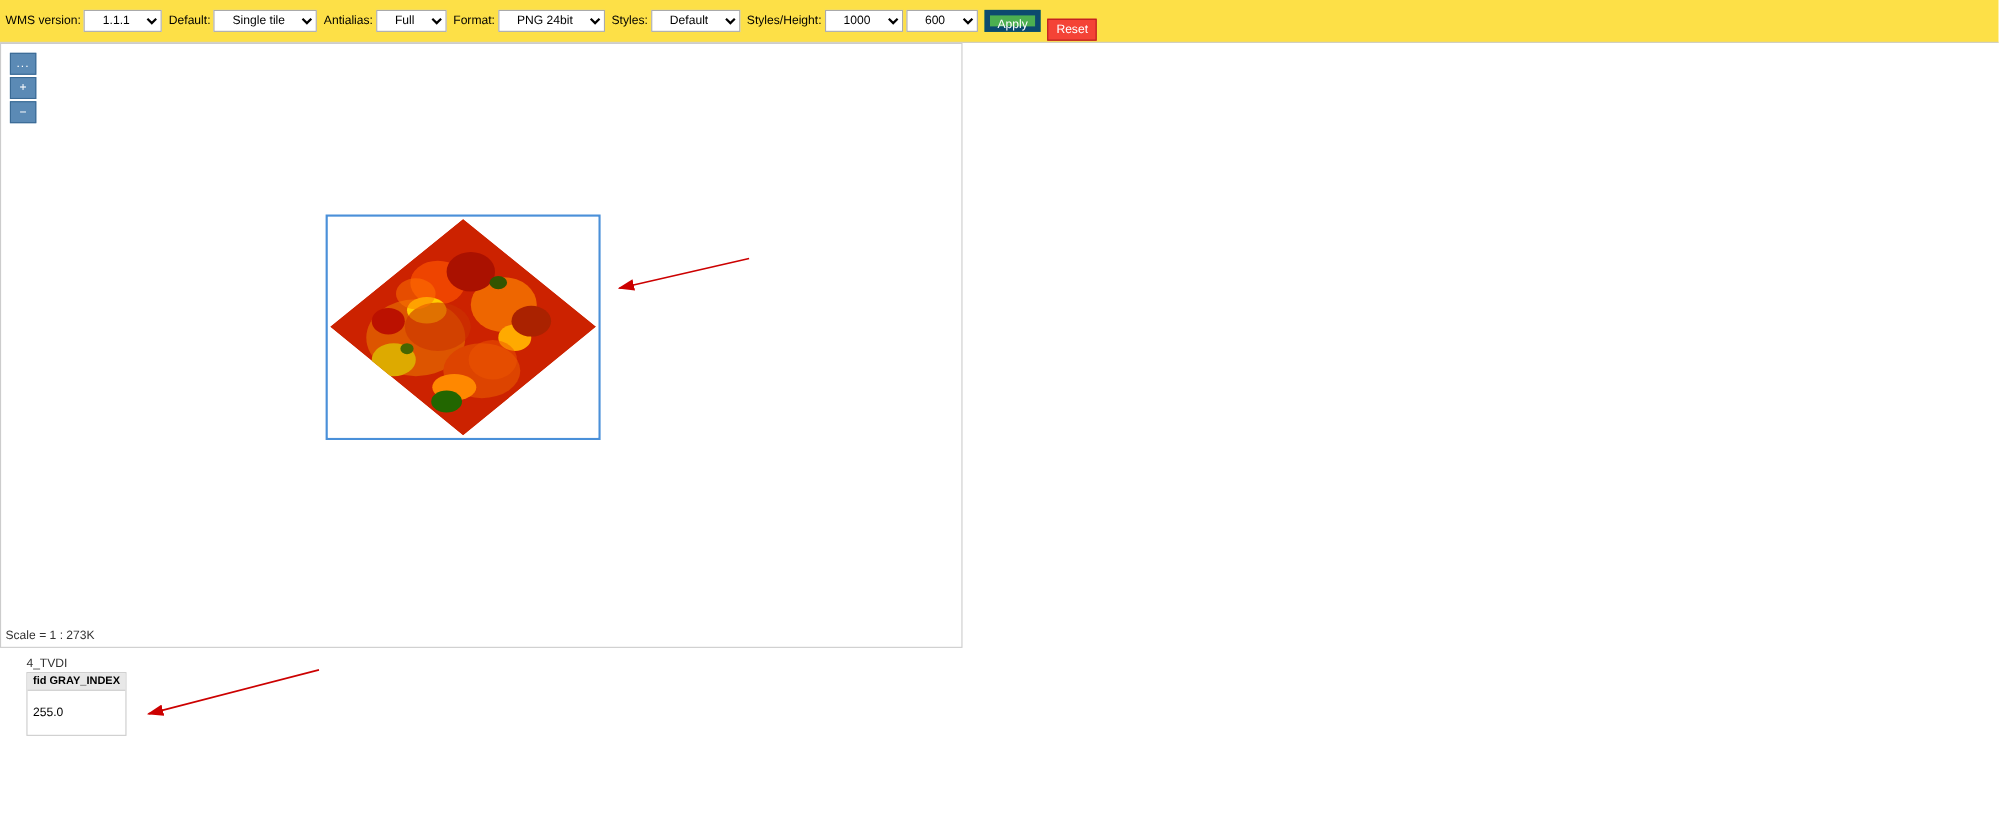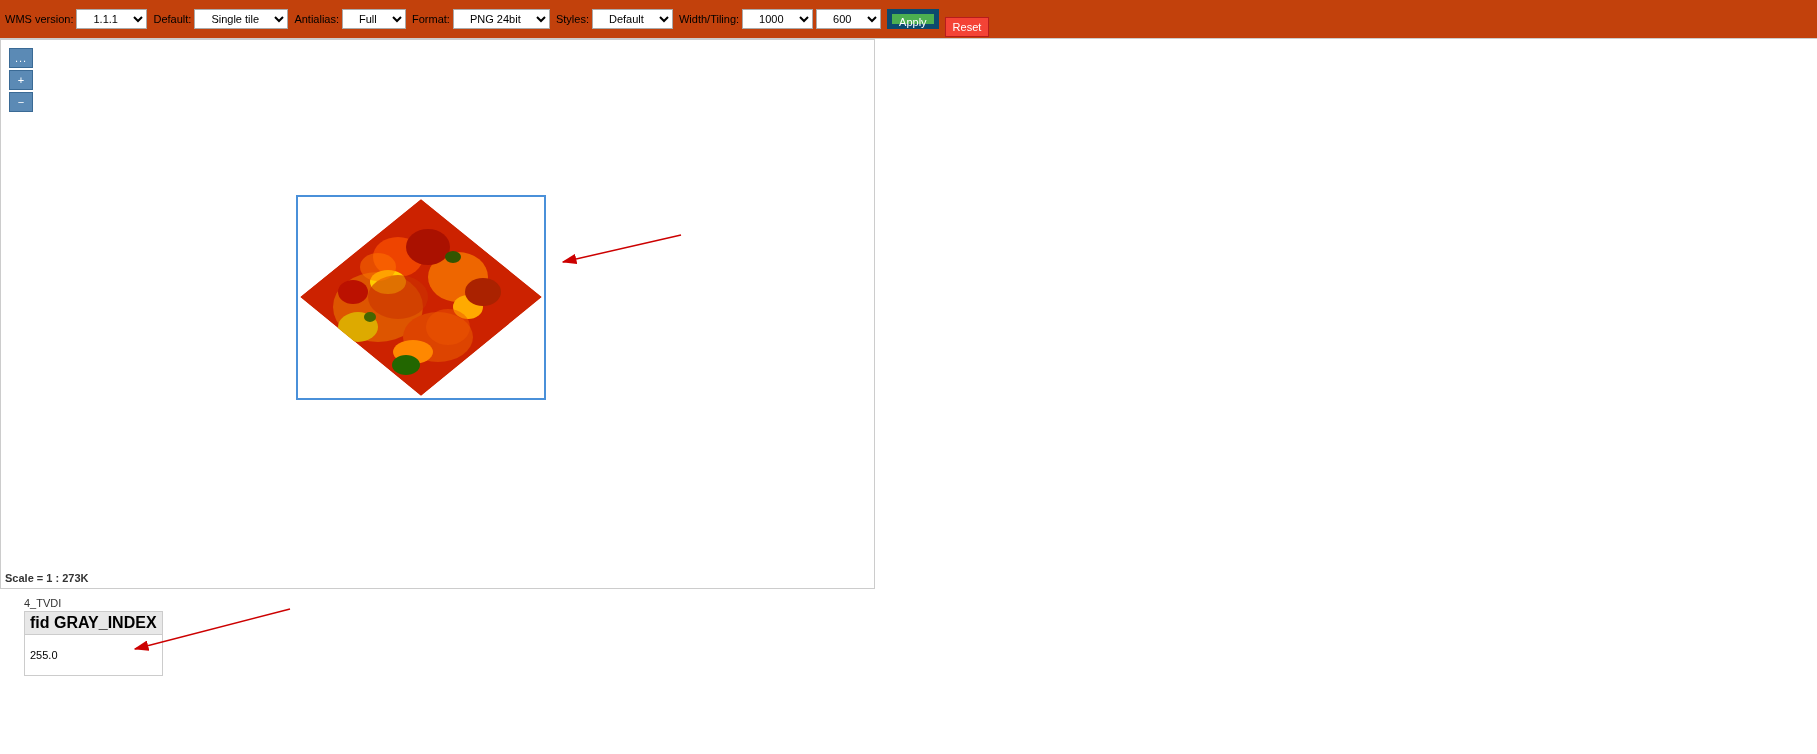--- a/index.html
+++ b/index.html
@@ -2,21 +2,21 @@
 <html><head>
   <meta charset="utf-8">
   <style>
     * { box-sizing: border-box; margin: 0; padding: 0; }
     body { font-family: Arial, sans-serif; font-size: 11px; background: #fff; overflow: hidden; }
 
     
     #toolbar {
       display: flex;
       align-items: center;
-      background: #c2410c;
+      background: #fde047;
       border-bottom: 1px solid #ccc;
       padding: 3px 5px;
       gap: 6px;
       flex-wrap: nowrap;
       height: 39px;
     }
     .toolbar-group {
       display: flex;
       align-items: center;
       gap: 3px;
@@ -125,21 +125,20 @@
       pointer-events: none;
     }
 
     
     #scale-bar {
       position: absolute;
       bottom: 4px;
       left: 4px;
       font-size: 11px;
       color: #333;
-      font-weight: bold;
     }
 
     
     #info-panel {
       padding: 4px 8px;
       font-size: 11px;
     }
     #layer-name {
       font-size: 11px;
       color: #333;
@@ -148,21 +147,21 @@
     #attribute-table {
       border: 1px solid #ccc;
       display: inline-block;
       min-width: 80px;
     }
     #attr-header {
       background: #e8e8e8;
       border-bottom: 1px solid #ccc;
       padding: 2px 5px;
       font-weight: bold;
-      font-size: 16px;
+      font-size: 10px;
     }
     #attr-value {
       padding: 14px 5px;
       font-size: 11px;
     }
 
     
     #bottom-area {
       position: relative;
       display: flex;
@@ -213,21 +212,21 @@
         <option value="PNG 24bit">PNG 24bit</option>
       </select>
     </div>
     <div class="toolbar-group">
       <span class="toolbar-label">Styles:</span>
       <select>
         <option value="Default">Default</option>
       </select>
     </div>
     <div class="toolbar-group">
-      <span class="toolbar-label">Width/Tiling:</span>
+      <span class="toolbar-label">Styles/Height:</span>
       <select>
         <option value="1000">1000</option>
       </select>
       <select>
         <option value="600">600</option>
       </select>
     </div>
     <button class="btn-apply">Apply</button>
     <button class="btn-reset">Reset</button>
   </div>

